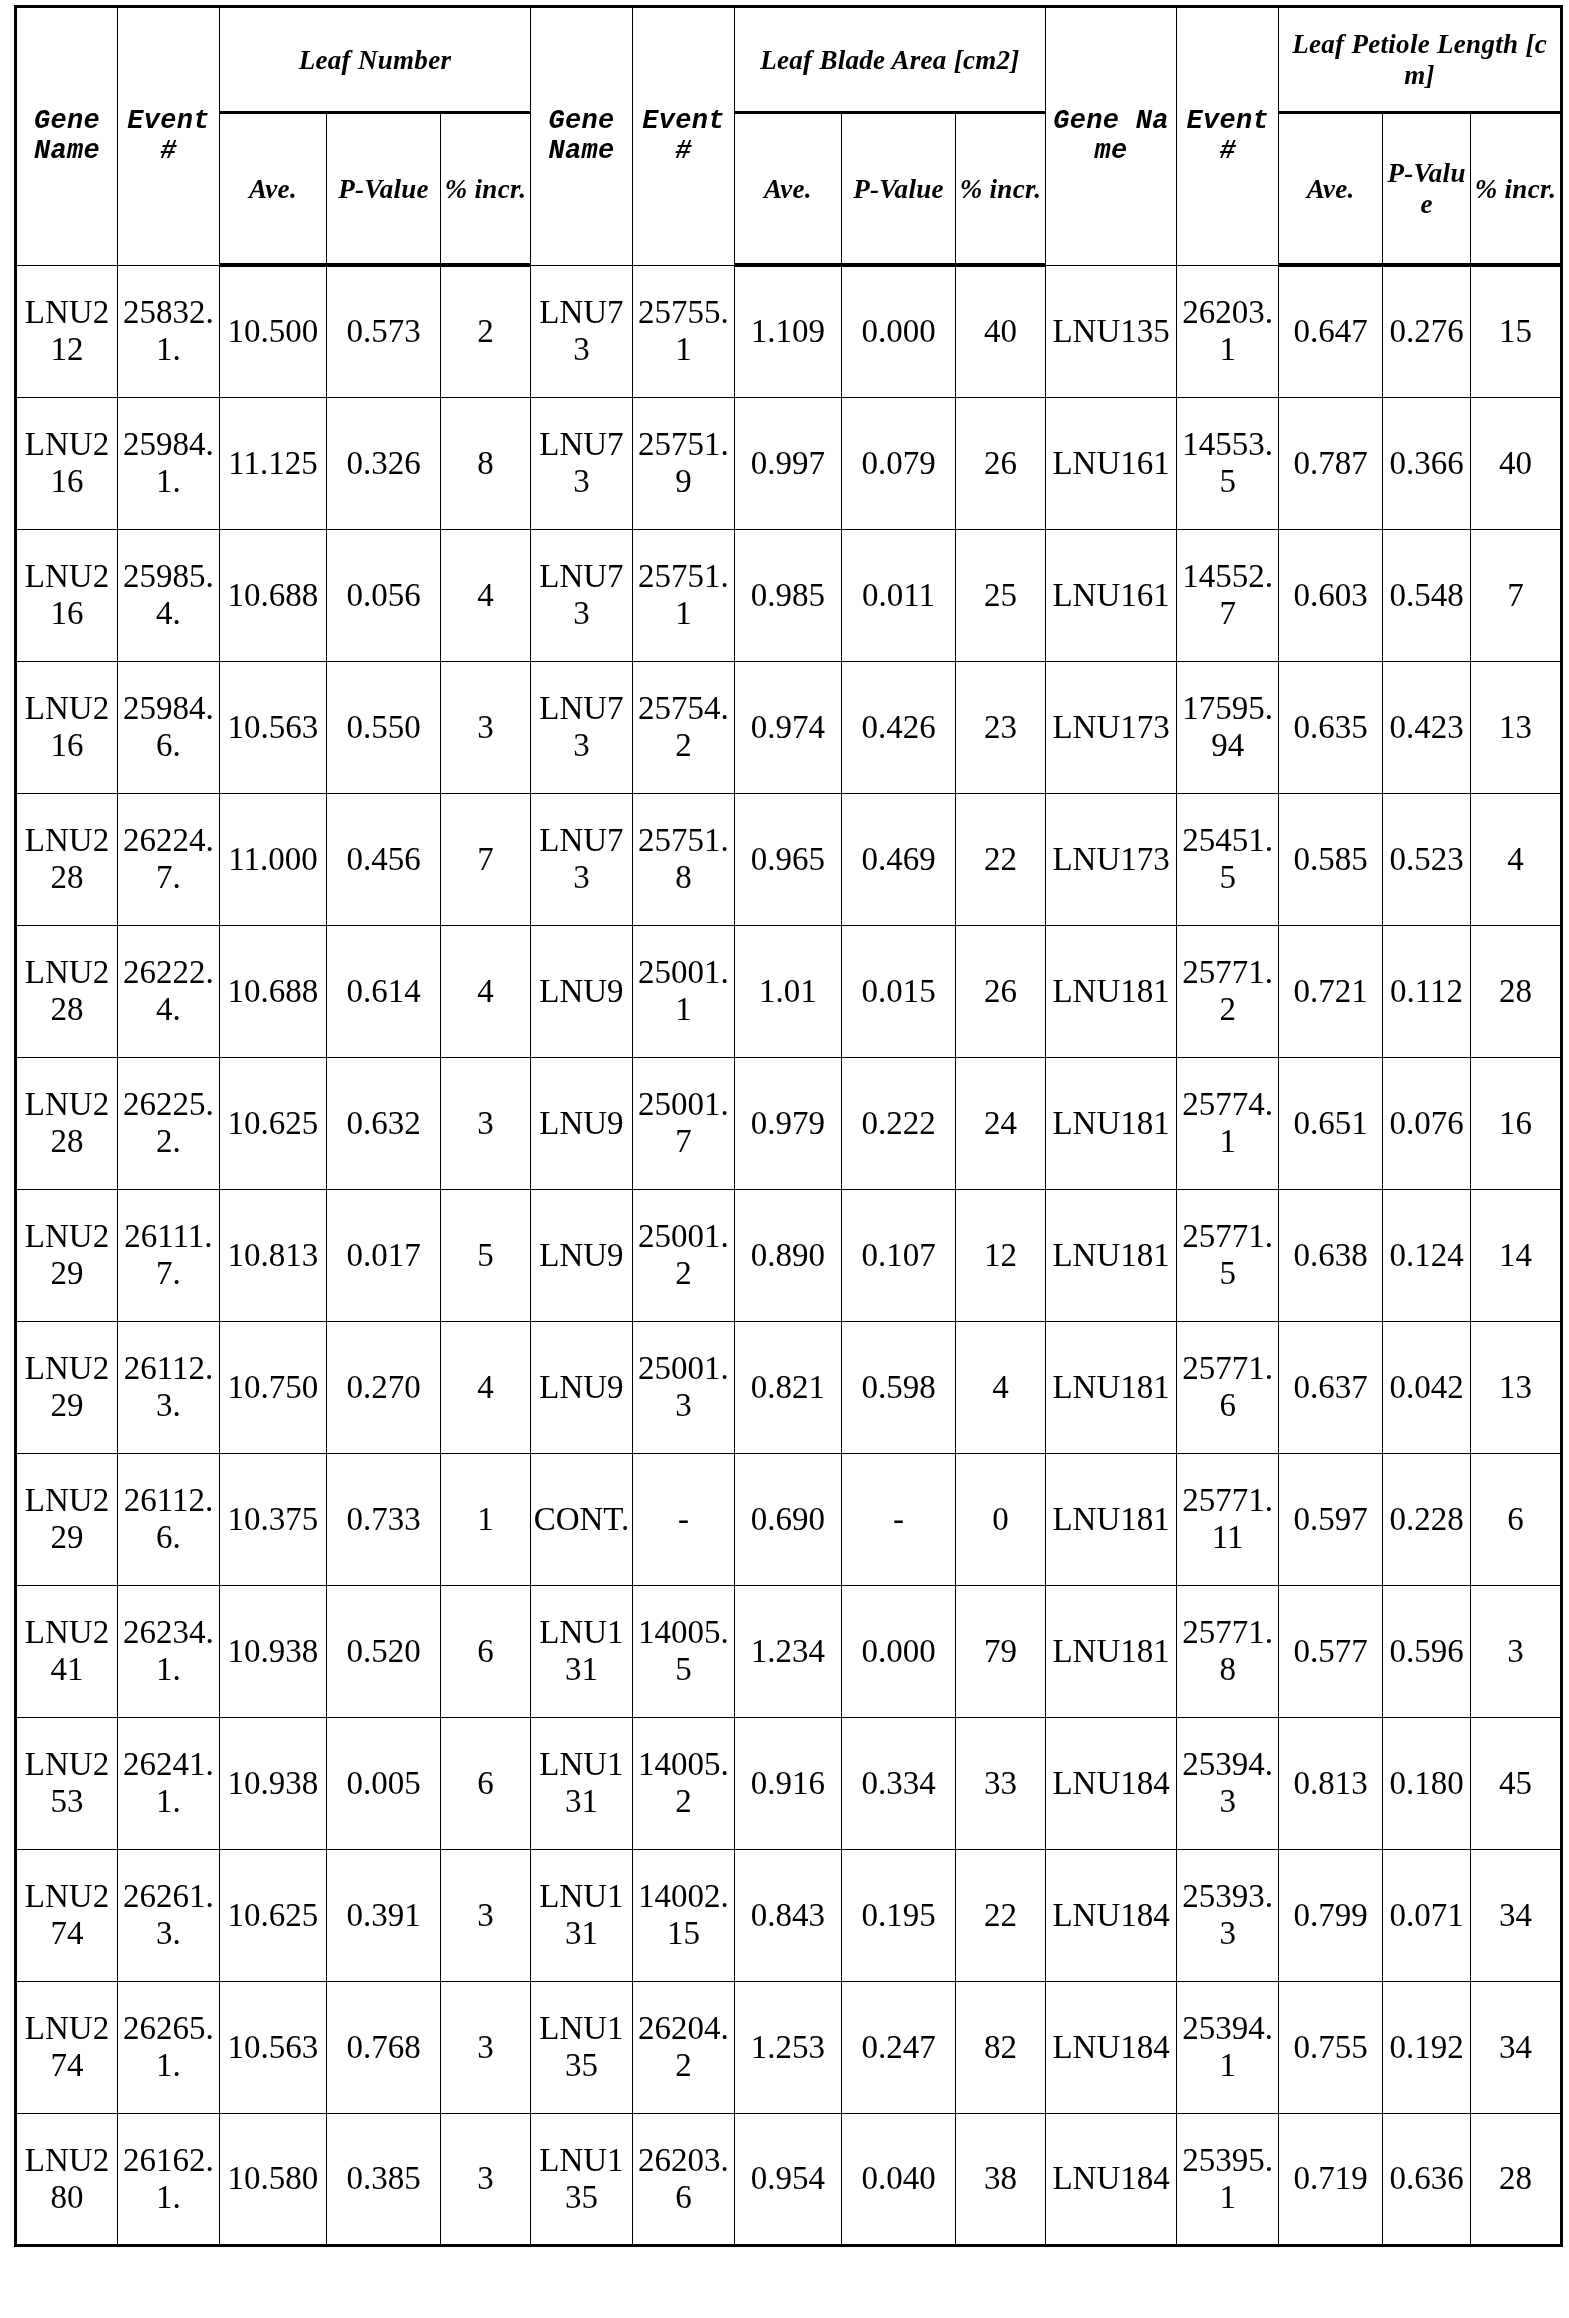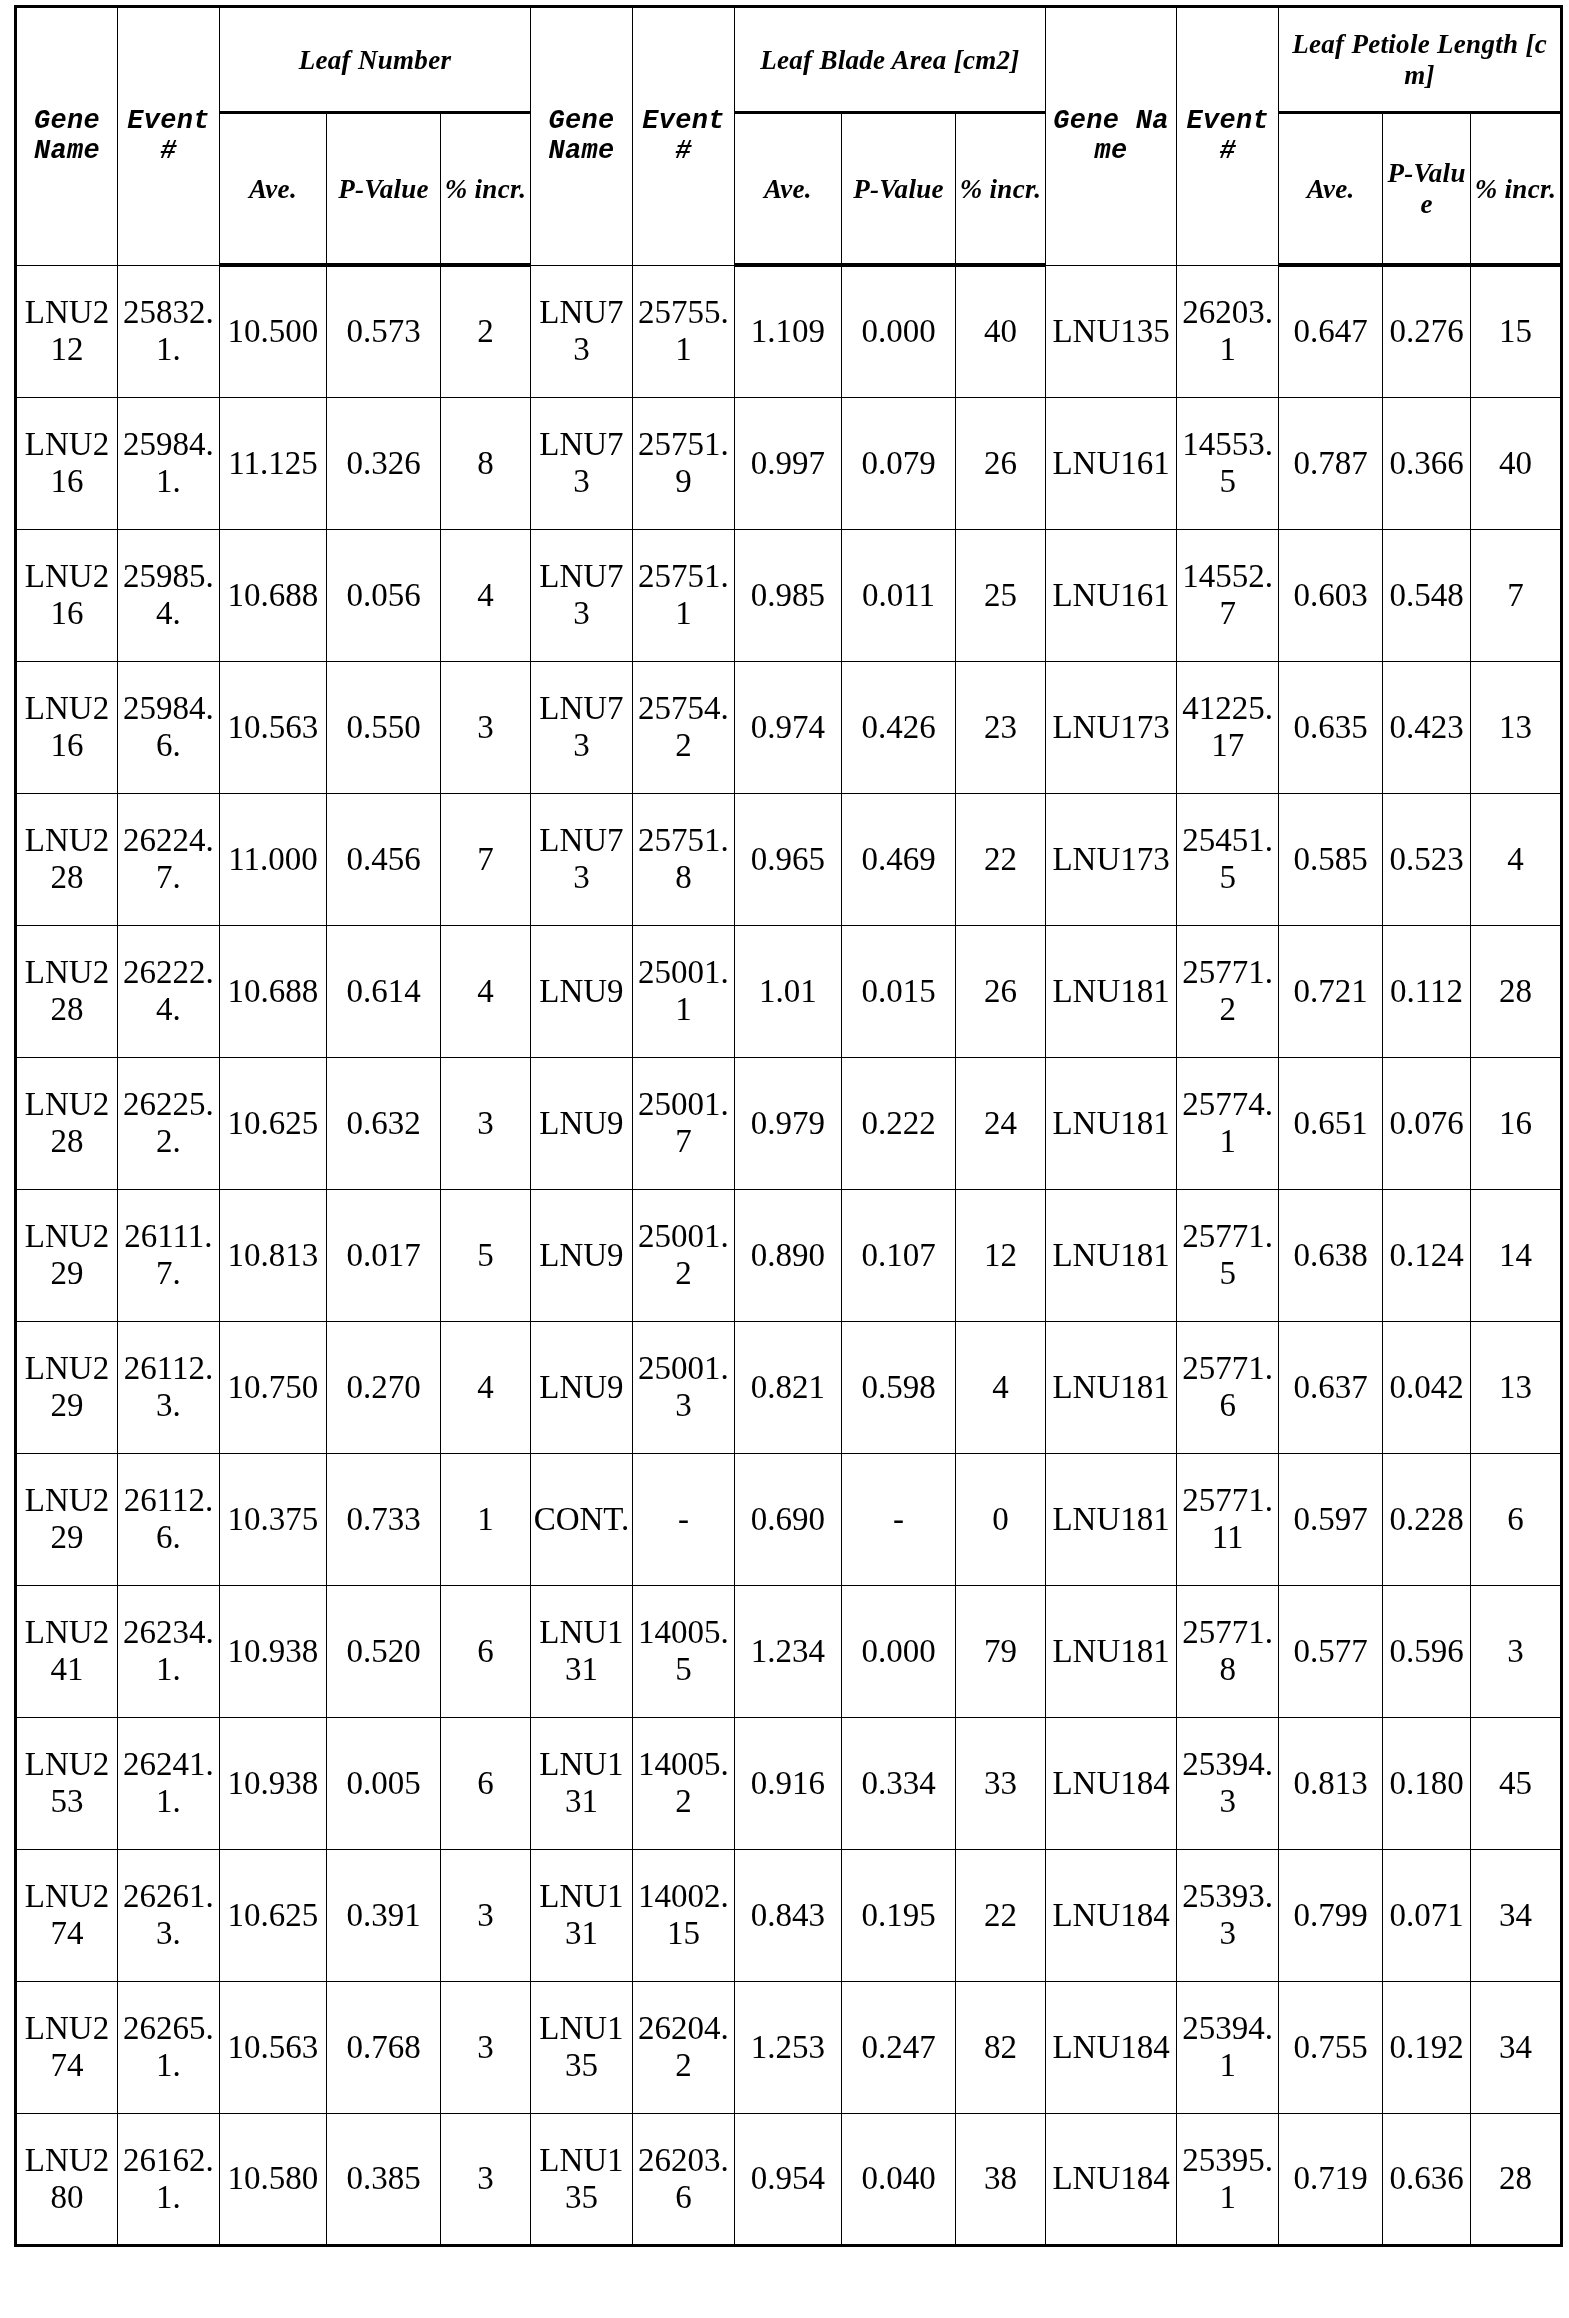--- a/index.html
+++ b/index.html
@@ -188,21 +188,21 @@
           <td>25984.6.</td>
           <td>10.563</td>
           <td>0.550</td>
           <td>3</td>
           <td>LNU73</td>
           <td>25754.2</td>
           <td>0.974</td>
           <td>0.426</td>
           <td>23</td>
           <td class="nowrapcell">LNU173</td>
-          <td>41225.17</td>
+          <td>17595.94</td>
           <td>0.635</td>
           <td>0.423</td>
           <td>13</td>
         </tr>
         <tr>
           <td>LNU228</td>
           <td>26224.7.</td>
           <td>11.000</td>
           <td>0.456</td>
           <td>7</td>

